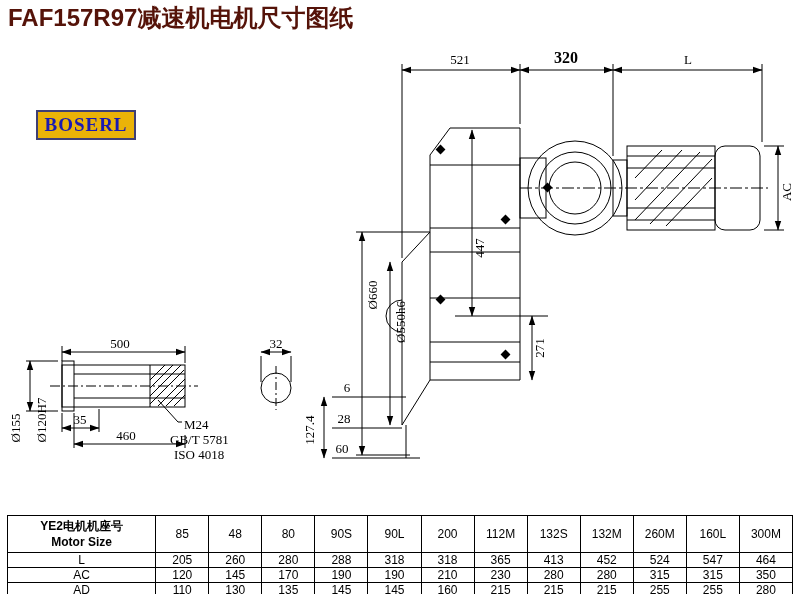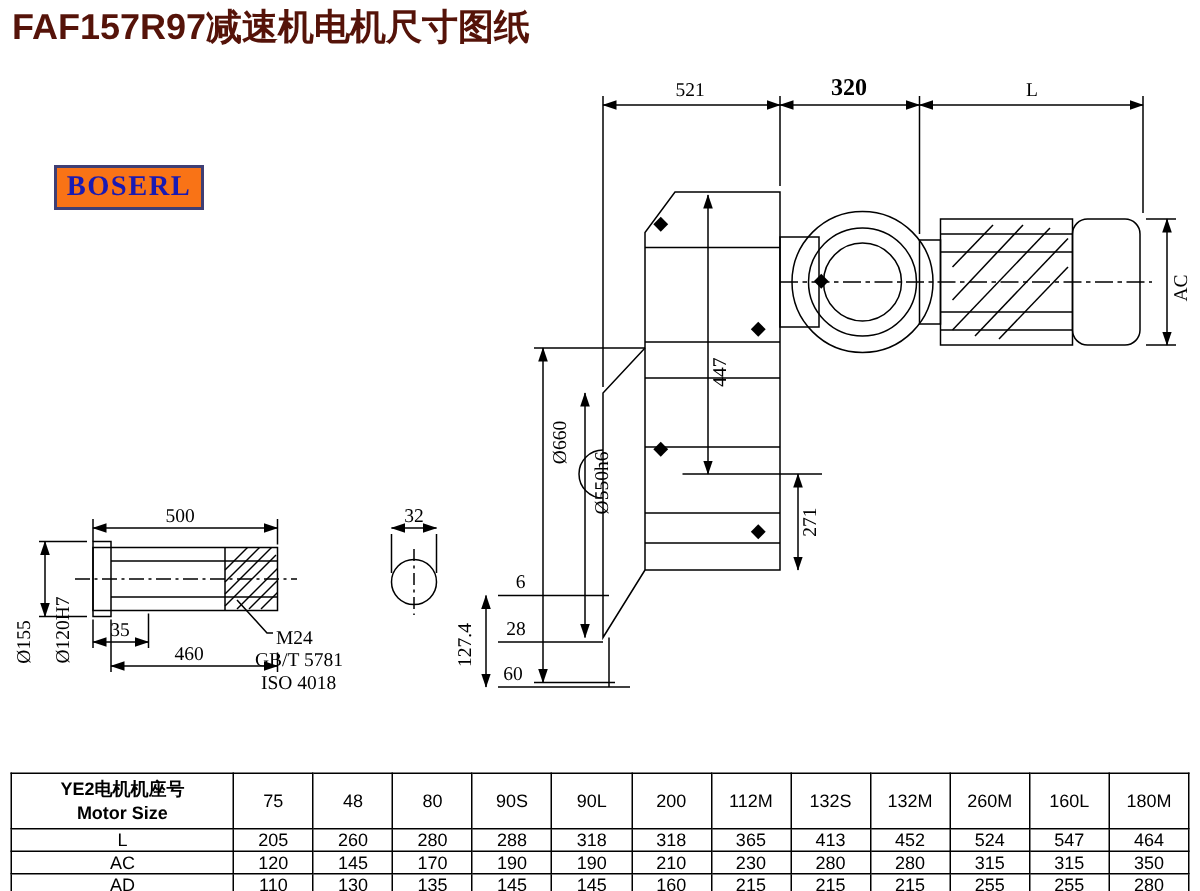--- a/index.html
+++ b/index.html
@@ -12,21 +12,21 @@
     position:absolute; top:2px; left:8px; margin:0;
     font-size:24px; font-weight:bold;
     color: var(--c-title, #551309);
     font-family:"Liberation Sans", sans-serif;
     white-space:nowrap;
   }
   .logo-box {
     position:absolute; top:110px; left:36px; width:96px; height:26px;
     border:2px solid var(--c-logo_border, #3f3f74);
     display:flex; align-items:center; justify-content:center;
-    background:#f97316;
+    background:#eab308;
   }
   .logo-box span {
     color: var(--c-logo_text, #1a1ab2);
     font-family:"Liberation Serif", serif;
     font-weight:bold; font-size:19px; letter-spacing:1px;
   }
   svg.drawing { position:absolute; top:0; left:0; }
   .dimtxt { font-family:"Liberation Serif", serif; font-size:13px; fill:#000; }
   .dimtxt-bold { font-family:"Liberation Serif", serif; font-size:16px; font-weight:bold; fill:#000; }
   .dim-table {
@@ -204,32 +204,32 @@
     <colgroup>
       <col style="width:148px">
       <col span="12" style="width:53px">
     </colgroup>
     <tbody>
       <tr class="hdr">
         <th class="hdr-first">
           <div>YE2电机机座号</div>
           <div>Motor Size</div>
         </th>
-        <th>75</th>
+        <th>85</th>
         <th>48</th>
         <th>80</th>
         <th>90S</th>
         <th>90L</th>
         <th>200</th>
         <th>112M</th>
         <th>132S</th>
         <th>132M</th>
         <th>260M</th>
         <th>160L</th>
-        <th>180M</th>
+        <th>300M</th>
       </tr>
       <tr class="data">
         <td>L</td>
         <td>205</td>
         <td>260</td>
         <td>280</td>
         <td>288</td>
         <td>318</td>
         <td>318</td>
         <td>365</td>

